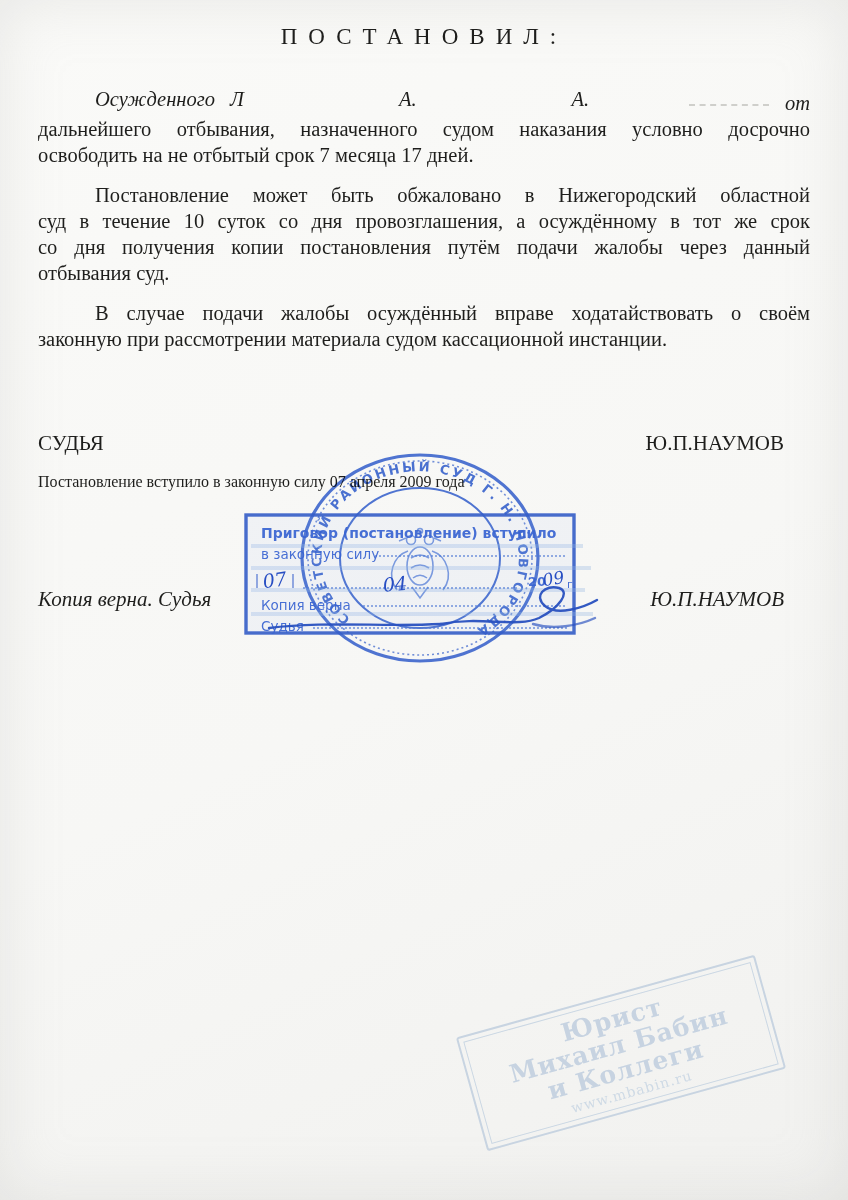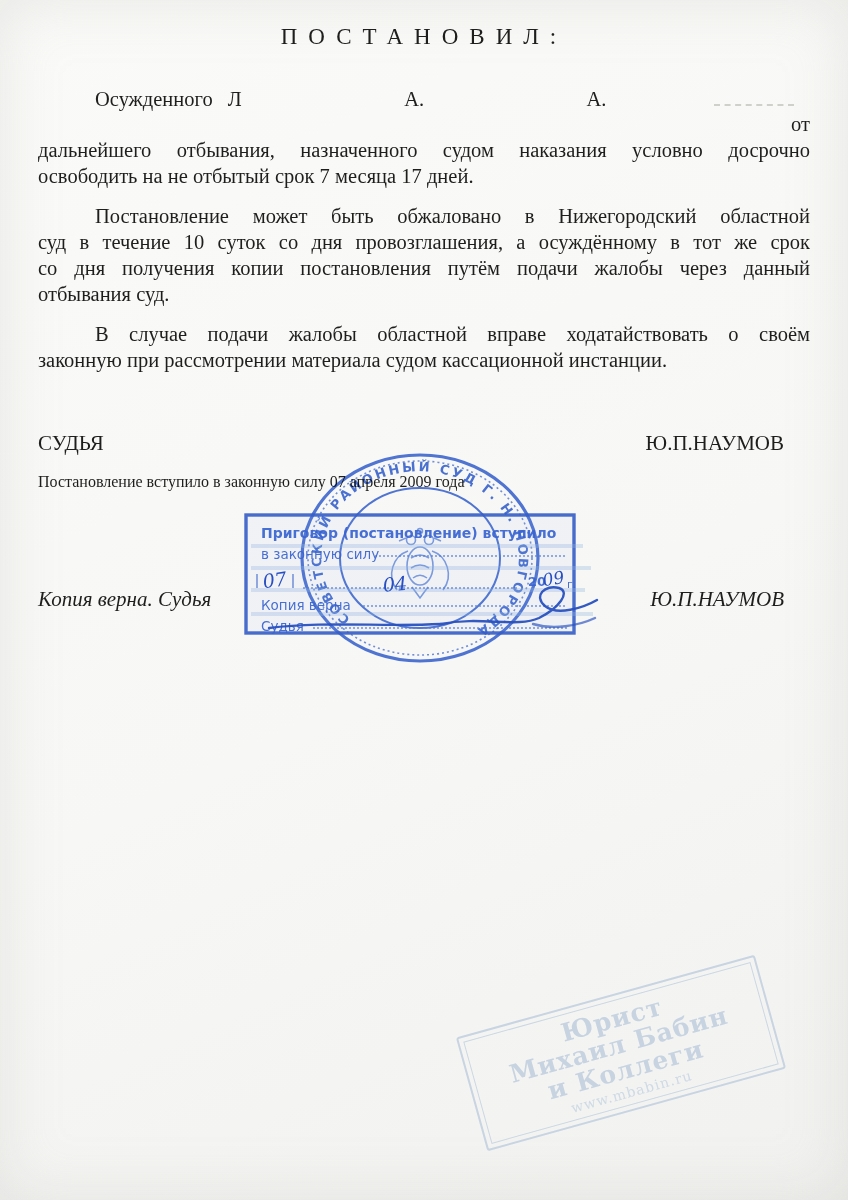--- a/index.html
+++ b/index.html
@@ -12,24 +12,24 @@
     box-shadow:inset 0 0 60px rgba(180,180,175,.25);}
   
   .doc-title{position:absolute;top:24px;left:0;right:0;text-align:center;
     font-size:23px;letter-spacing:11px;font-weight:normal;}
   .body-block{position:absolute;left:38px;width:772px;top:86px;
     font-size:20.5px;line-height:26px;}
   .bl{display:block;}
   .jl{text-align:justify;text-align-last:justify;}
   .ind{text-indent:57px;}
   .ps{margin-top:14px;}
-  .spread{display:flex;justify-content:space-between;align-items:baseline;padding-left:57px;}
+  .spread{display:flex;justify-content:space-between;align-items:baseline;padding-left:57px;font-style:italic;}
   .spread .shift{margin-left:55px;}
   .name-gap{word-spacing:10px;}
-  .redact-group{display:flex;align-items:flex-end;flex-direction:column;}
+  .redact-group{display:flex;align-items:flex-start;}
   .redact{width:80px;border-bottom:2px dashed #cfcfcb;margin:0 16px 5px 0;height:14px;}
   .row{position:absolute;left:38px;right:64px;display:flex;
     justify-content:space-between;font-size:21px;line-height:26px;}
   .row-judge{top:430px;}
   .row-copy{top:586px;font-style:italic;}
   .effective{position:absolute;left:38px;top:473px;font-size:16px;}
   
   .stamp{position:absolute;left:233px;top:438px;width:372px;height:252px;
     mix-blend-mode:multiply;filter:blur(.45px);opacity:.95;}
   
@@ -58,21 +58,21 @@
       <span class="redact"></span>
       <span>от</span>
     </span>
   </span>
   <span class="bl jl">дальнейшего отбывания, назначенного судом наказания условно досрочно</span>
   <span class="bl">освободить на не отбытый срок 7 месяца 17 дней.</span>
   <span class="bl ind jl ps">Постановление может быть обжаловано в Нижегородский областной</span>
   <span class="bl jl">суд в течение 10 суток со дня провозглашения, а осуждённому в тот же срок</span>
   <span class="bl jl">со дня получения копии постановления путём подачи жалобы через данный</span>
   <span class="bl">отбывания суд.</span>
-  <span class="bl ind jl ps">В случае подачи жалобы областной вправе ходатайствовать о своём</span>
+  <span class="bl ind jl ps">В случае подачи жалобы осуждённый вправе ходатайствовать о своём</span>
   <span class="bl">законную при рассмотрении материала судом кассационной инстанции.</span>
 </div>
 
 <div class="row row-judge">
   <span>СУДЬЯ</span>
   <span>Ю.П.НАУМОВ</span>
 </div>
 
 <div class="effective">Постановление вступило в законную силу 07 апреля 2009 года</div>
 

